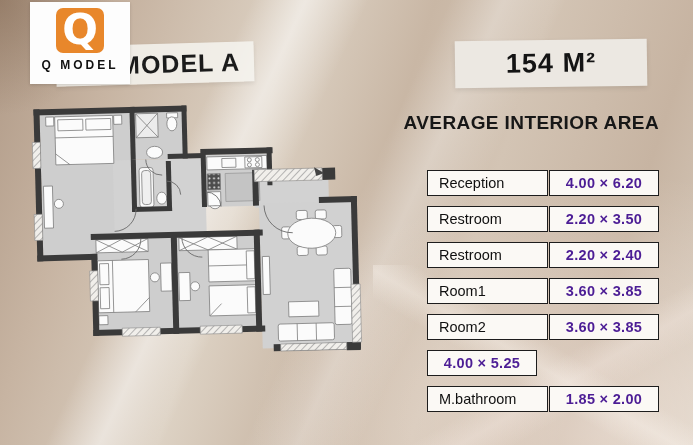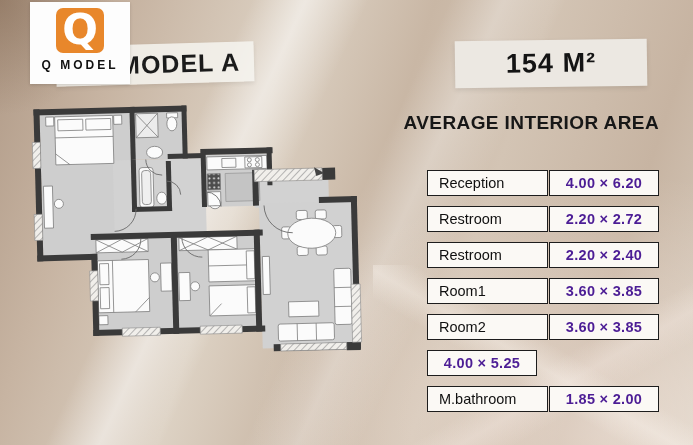--- a/index.html
+++ b/index.html
@@ -286,21 +286,21 @@
 
   <div class="spec-table">
 
       <div class="spec-row">
         <div class="cell room">Reception</div>
         <div class="cell size">4.00 × 6.20</div>
       </div>
 
       <div class="spec-row">
         <div class="cell room">Restroom</div>
-        <div class="cell size">2.20 × 2.72</div>
+        <div class="cell size">2.20 × 3.50</div>
       </div>
 
       <div class="spec-row">
         <div class="cell room">Restroom</div>
         <div class="cell size">2.20 × 2.40</div>
       </div>
 
       <div class="spec-row">
         <div class="cell room">Room1</div>
         <div class="cell size">3.60 × 3.85</div>

